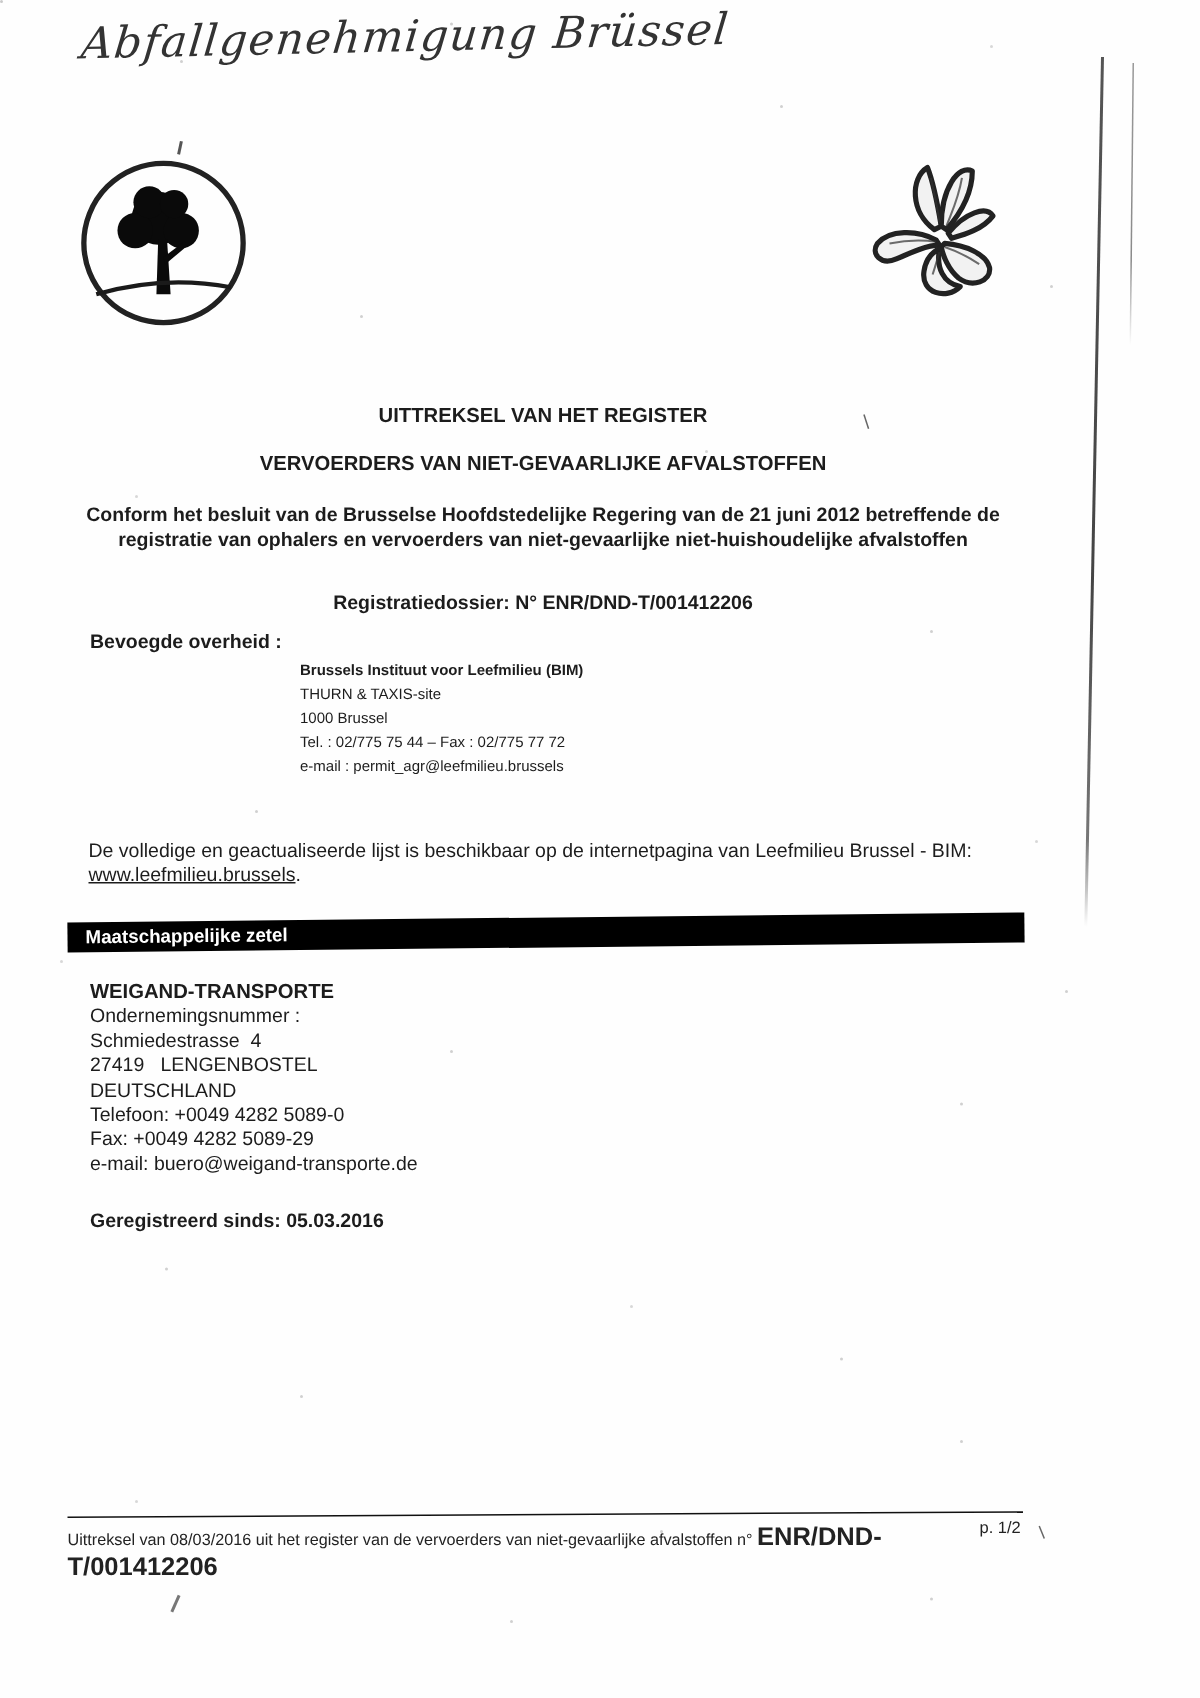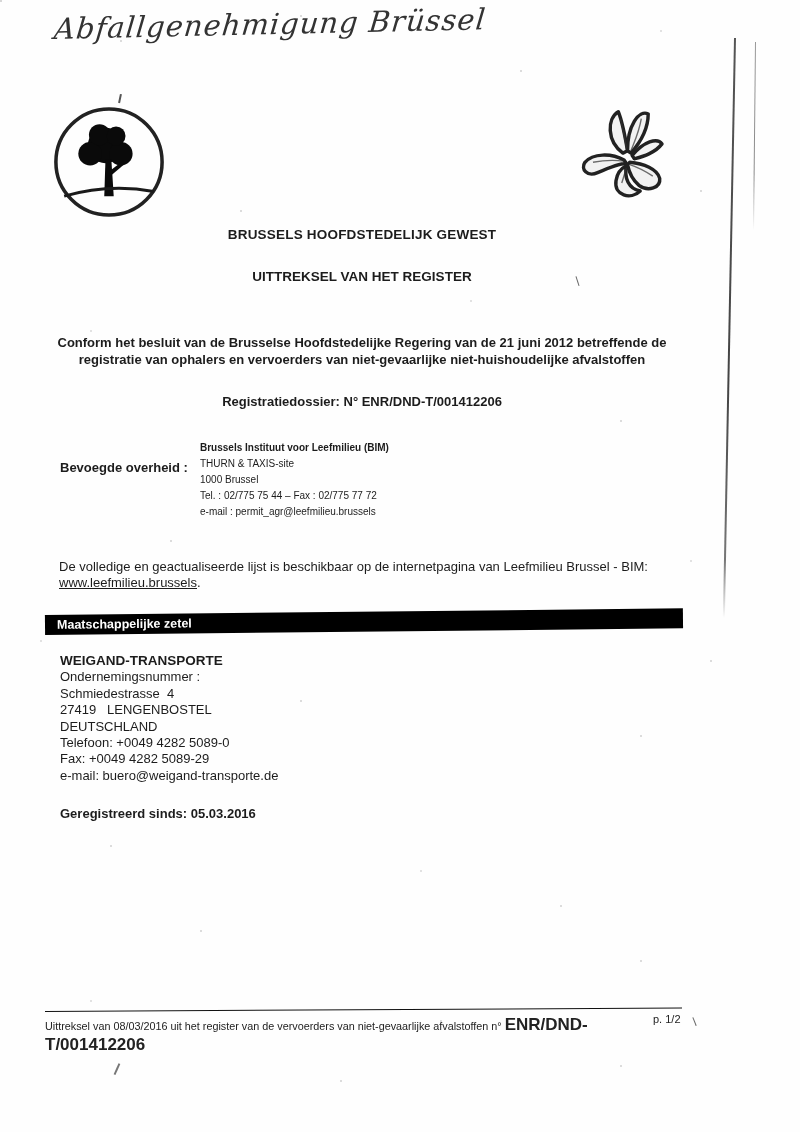--- a/index.html
+++ b/index.html
@@ -27,21 +27,21 @@
   .tree-logo{position:absolute;left:50px;top:103px;width:118px;height:118px;}
   .iris-logo{position:absolute;left:570px;top:100px;width:115px;height:120px;}
   
   .center-col{position:absolute;left:30px;width:664px;text-align:center;}
   .h-main{top:227px;font-weight:bold;font-size:13.5px;letter-spacing:.2px;}
   .h-sub1{top:269px;font-weight:bold;font-size:13.5px;}
   .h-sub2{top:301px;font-weight:bold;font-size:13.5px;}
   .decree{top:334px;font-weight:bold;font-size:13px;line-height:17px;}
   .dossier{top:394px;font-weight:bold;font-size:13px;}
   
-  .auth-label{position:absolute;left:60px;top:460px;font-weight:bold;font-size:13px;}
+  .auth-label{position:absolute;left:60px;top:420px;font-weight:bold;font-size:13px;}
   .auth-lines{position:absolute;left:200px;top:440px;font-size:10px;line-height:15.9px;}
   .auth-lines .l0{font-weight:bold;}
   
   .list-note{position:absolute;left:59px;top:559px;font-size:13px;line-height:16px;}
   .list-note a{color:#1c1c1c;text-decoration:underline;}
   
   .section-bar{
     position:absolute;left:45px;top:615px;width:638px;height:20px;
     background:#000;color:#fff;font-weight:bold;font-size:12.5px;
     line-height:20px;padding-left:12px;box-sizing:border-box;
@@ -108,22 +108,22 @@
       <g stroke="#333" stroke-width="1.2" fill="none" opacity=".7">
         <path d="M44,14 C46,24 48,32 49,40"></path>
         <path d="M62,14 C60,26 56,34 53,42"></path>
         <path d="M20,52 C30,50 40,50 47,51"></path>
         <path d="M72,64 C66,60 58,56 52,54"></path>
         <path d="M45,70 C47,64 48,60 49,57"></path>
       </g>
     </svg>
   </div>
 
-  <div class="center-col h-main">BRUSSELS HOOFDSTEDELIJK GEWEST</div>
   <div class="center-col h-sub1">UITTREKSEL VAN HET REGISTER</div>
+  <div class="center-col h-sub2">VERVOERDERS VAN NIET-GEVAARLIJKE AFVALSTOFFEN</div>
   <div class="center-col decree">Conform het besluit van de Brusselse Hoofdstedelijke Regering van de 21 juni 2012 betreffende de registratie van ophalers en vervoerders van niet-gevaarlijke niet-huishoudelijke afvalstoffen</div>
   <div class="center-col dossier">Registratiedossier: N° ENR/DND-T/001412206</div>
 
   <div class="auth-label">Bevoegde overheid :</div>
   <div class="auth-lines">
     <div class="l0">Brussels Instituut voor Leefmilieu (BIM)</div>
     <div>THURN &amp; TAXIS-site</div>
     <div>1000 Brussel</div>
     <div>Tel. : 02/775 75 44 – Fax : 02/775 77 72</div>
     <div>e-mail : permit_agr@leefmilieu.brussels</div>

